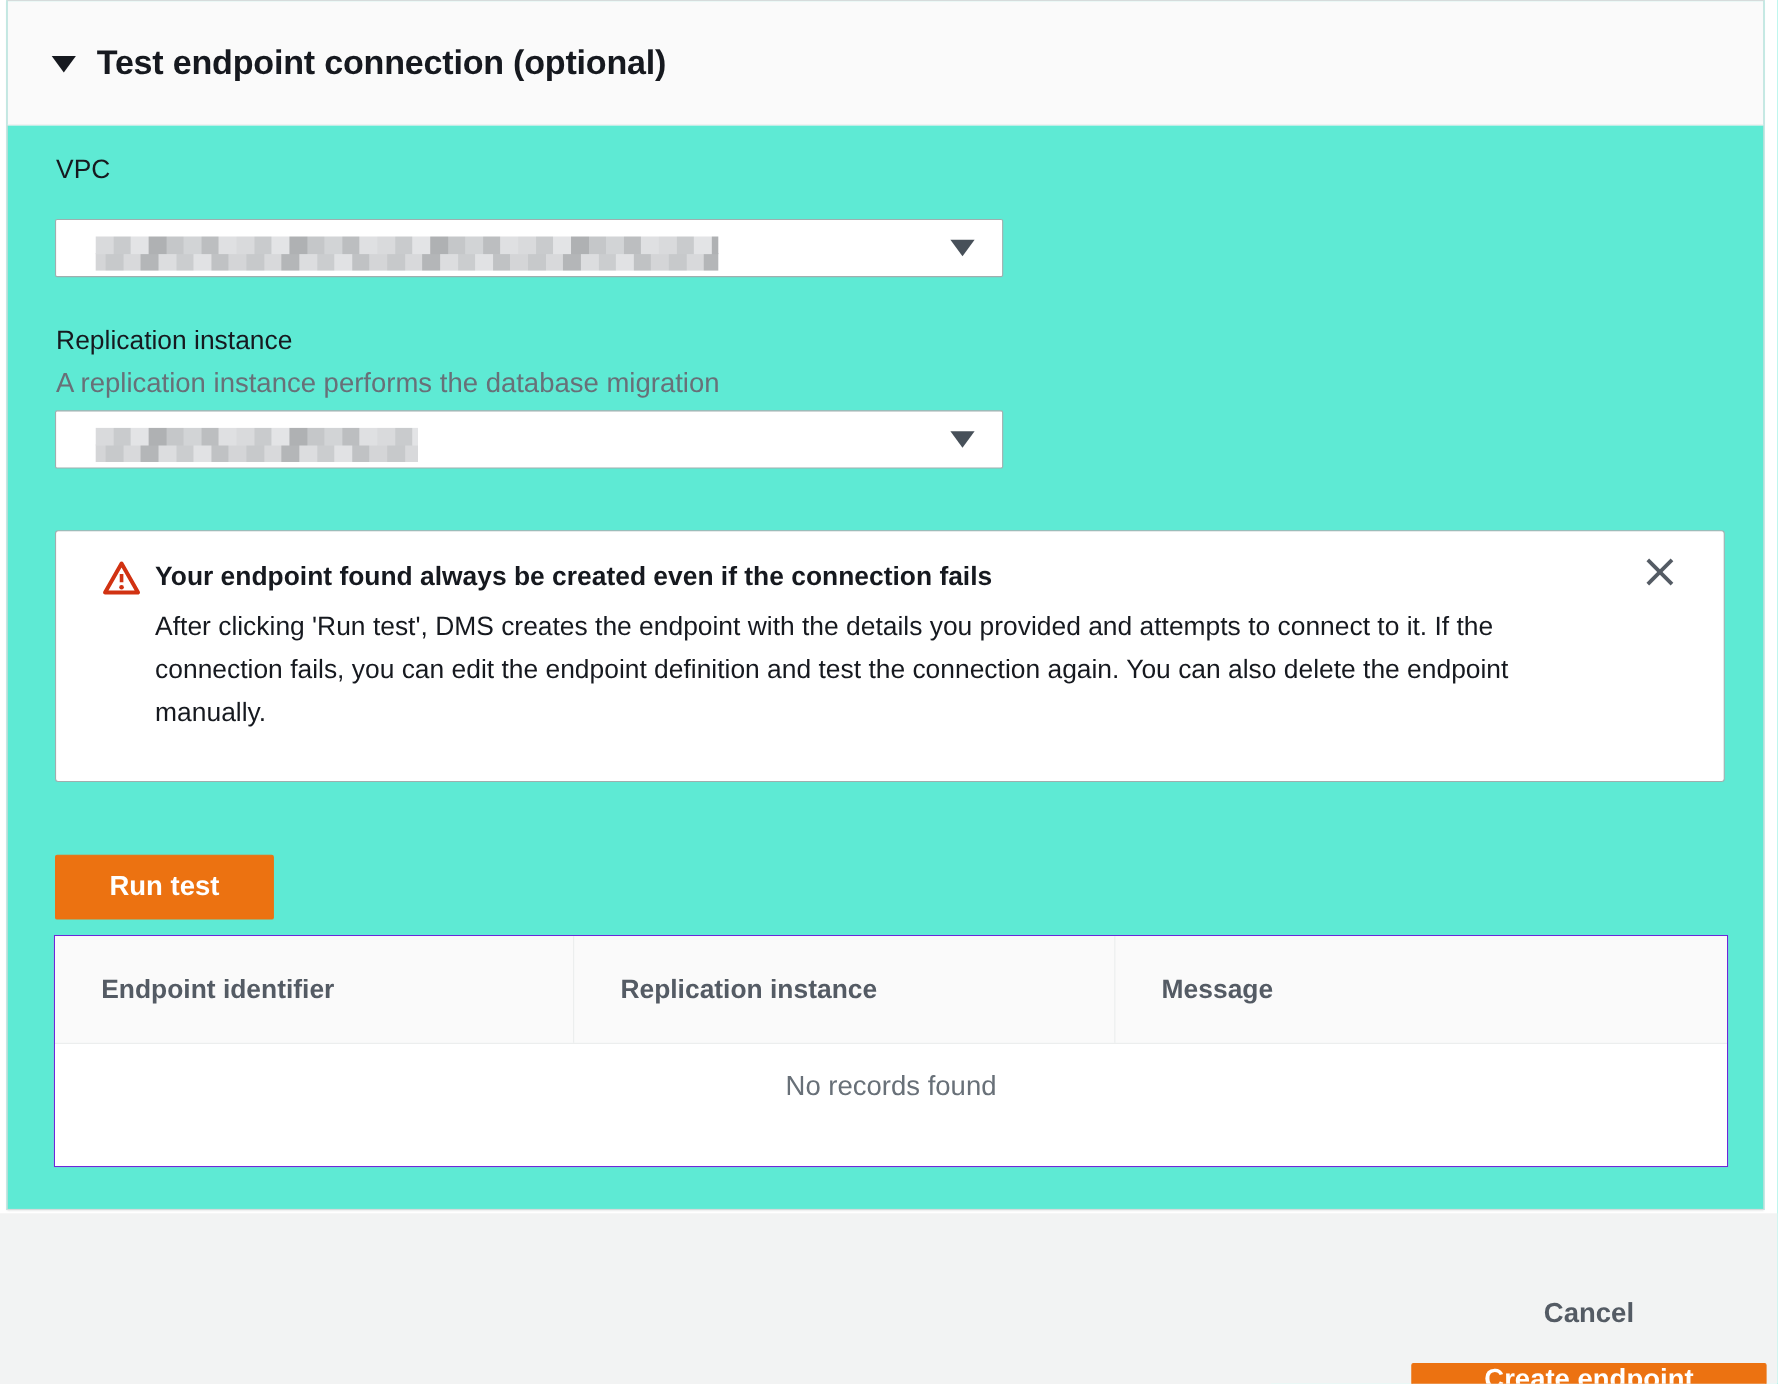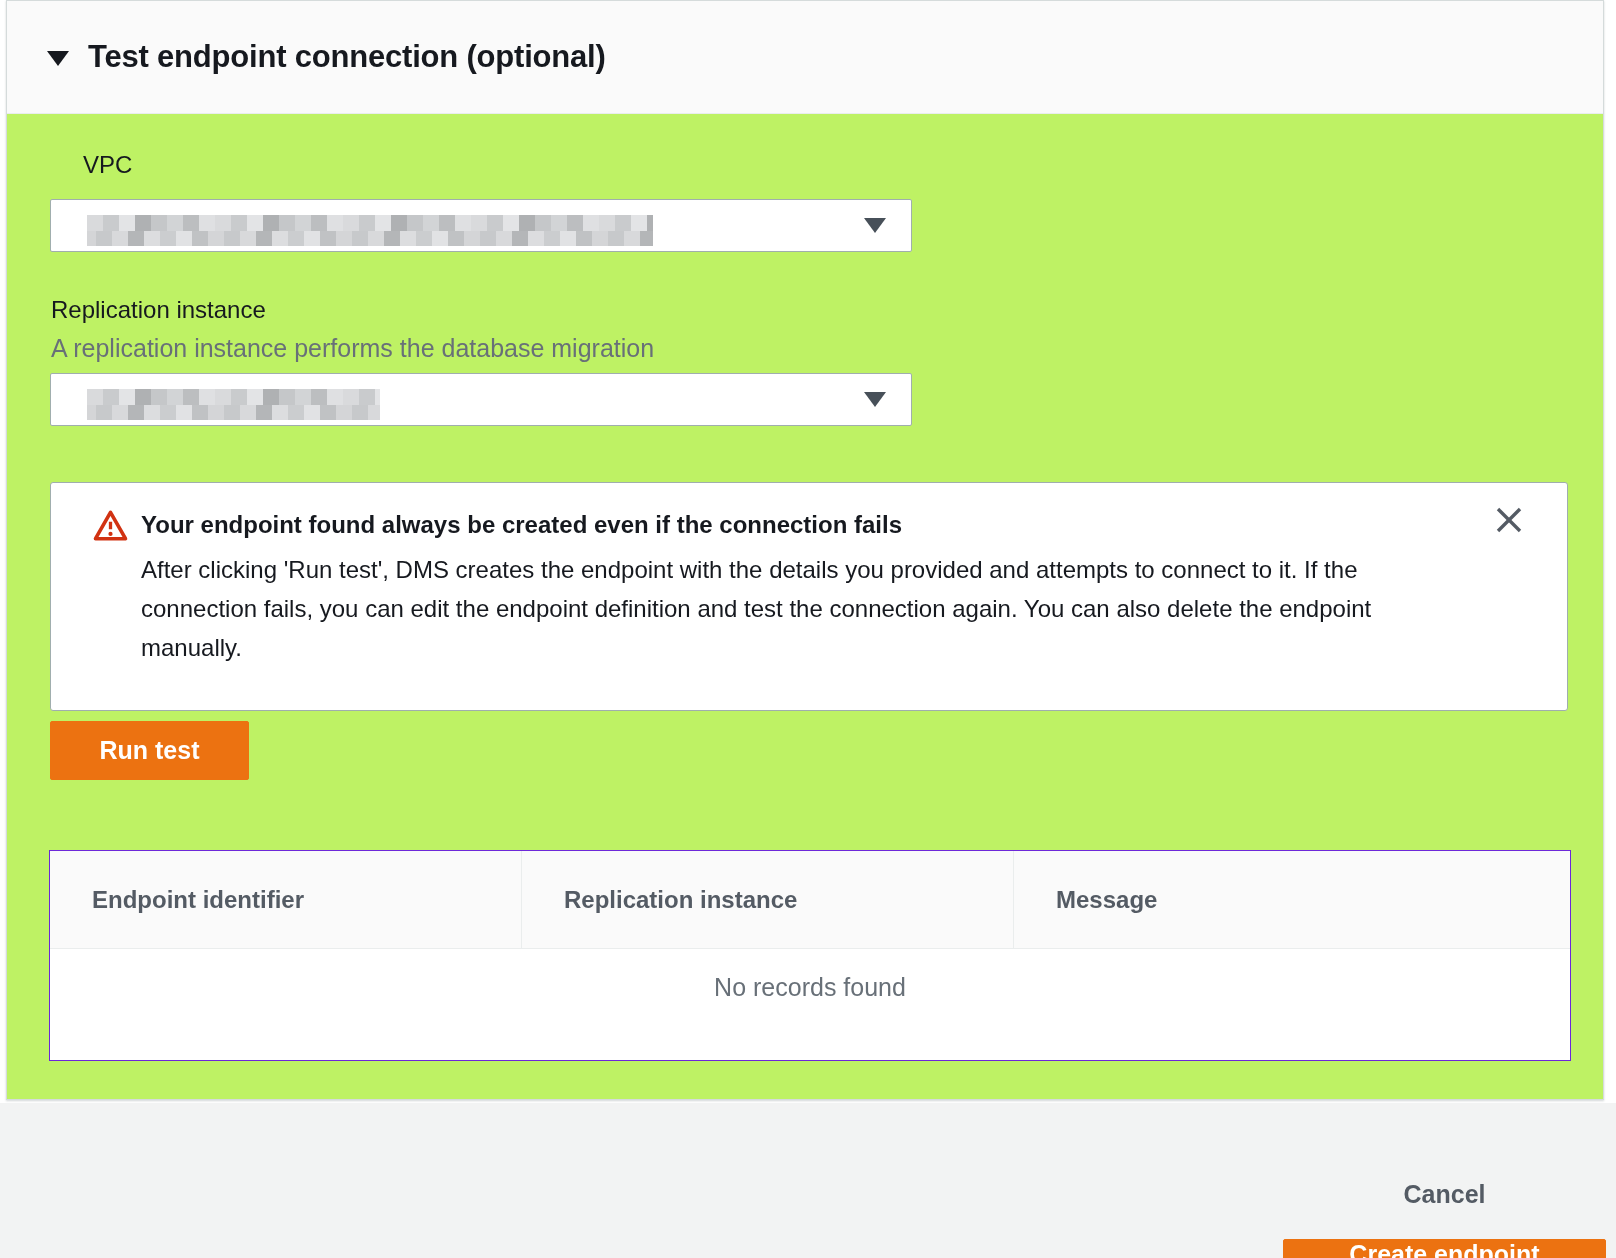--- a/index.html
+++ b/index.html
@@ -9,21 +9,21 @@
     background: #ffffff;
     color: #16191f;
     position: relative;
     overflow: hidden;
   }
   .page { position: relative; width: 1616px; height: 1258px; }
 
   
   .panel {
     position: absolute; left: 6px; top: 0; width: 1598px; height: 1100px;
-    background: #bef264; border: 1px solid #d5dbdb;
+    background: #5eead4; border: 1px solid #d5dbdb;
     box-shadow: 0 1px 2px rgba(0,28,36,0.18);
   }
   .panel-header {
     height: 113px; background: #fafafa; border-bottom: 1px solid #eaeded;
     display: flex; align-items: center; padding-left: 40px; cursor: pointer;
   }
   .caret-collapse {
     width: 0; height: 0;
     border-left: 11px solid transparent; border-right: 11px solid transparent;
     border-top: 15px solid #16191f; margin-right: 19px; margin-top: 2px;
@@ -71,21 +71,21 @@
     position: absolute; right: 42px; top: 22px; width: 32px; height: 32px;
     background: none; border: none; cursor: pointer; padding: 0;
   }
 
   
   .btn-primary {
     background: #ec7211; color: #ffffff; border: 1px solid #ec7211;
     font-family: inherit; font-size: 25px; font-weight: bold;
     border-radius: 2px; cursor: pointer;
   }
-  .run-test-btn { position: absolute; left: 43px; top: 720px; height: 59px; min-width: 199px; padding: 0 44px; }
+  .run-test-btn { position: absolute; left: 43px; top: 776px; height: 59px; min-width: 199px; padding: 0 44px; }
 
   
   .results-table {
     position: absolute; left: 42px; top: 849px; width: 1522px; height: 211px;
     border: 1px solid #6d28d9; background: #ffffff;
   }
   .thead {
     display: flex; height: 98px; background: #fafafa; border-bottom: 1px solid #eaeded;
   }
   .th {
@@ -119,21 +119,21 @@
 
 <div class="page">
 
   <div class="panel">
 
     <div class="panel-header">
       <span class="caret-collapse"></span>
       <span class="panel-title">Test endpoint connection (optional)</span>
     </div>
 
-    <div class="field-label" style="top:150px;margin-left:32px;">VPC</div>
+    <div class="field-label" style="top:140px;">VPC</div>
     <div class="select-box" style="top:198px;">
       <div class="redacted" style="width:566px;"></div>
       <span class="caret-select"></span>
     </div>
 
     <div class="field-label" style="top:295px;">Replication instance</div>
     <div class="field-desc" style="top:333px;">A replication instance performs the database migration</div>
     <div class="select-box" style="top:372px;">
       <div class="redacted" style="width:293px;"></div>
       <span class="caret-select"></span>

